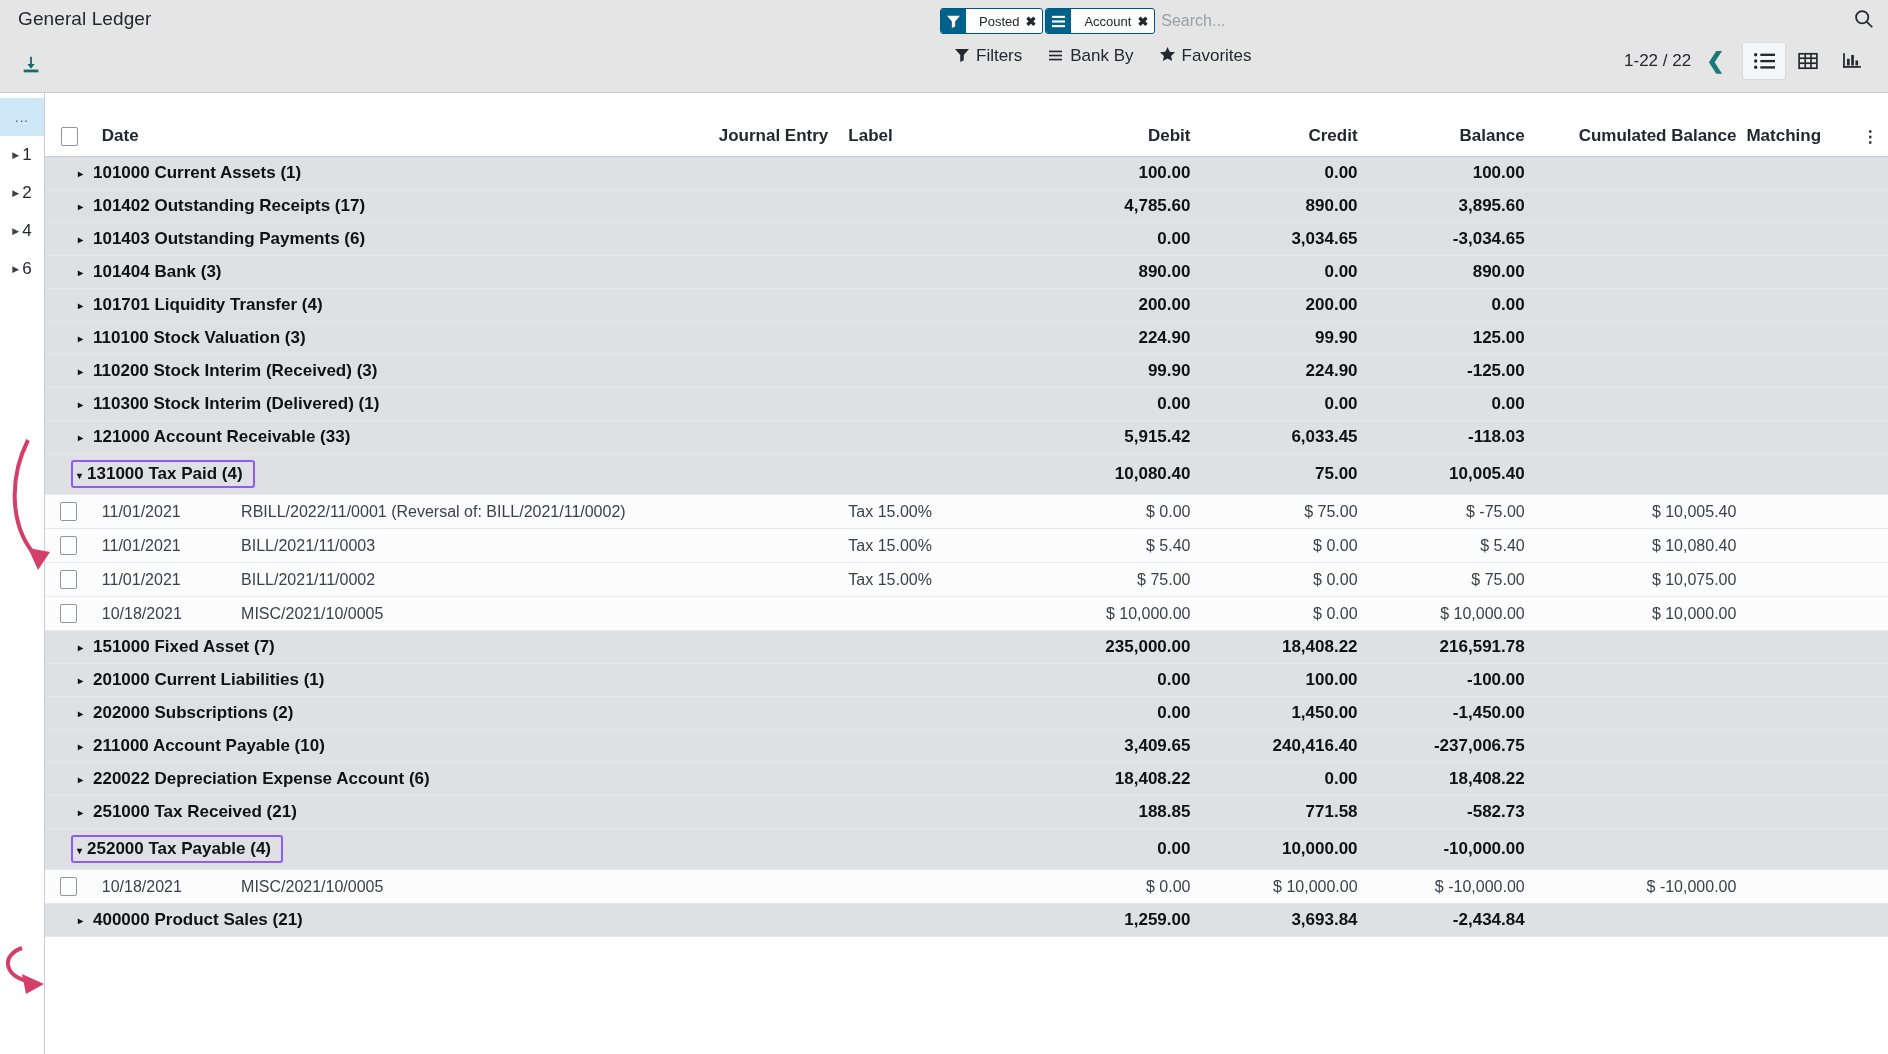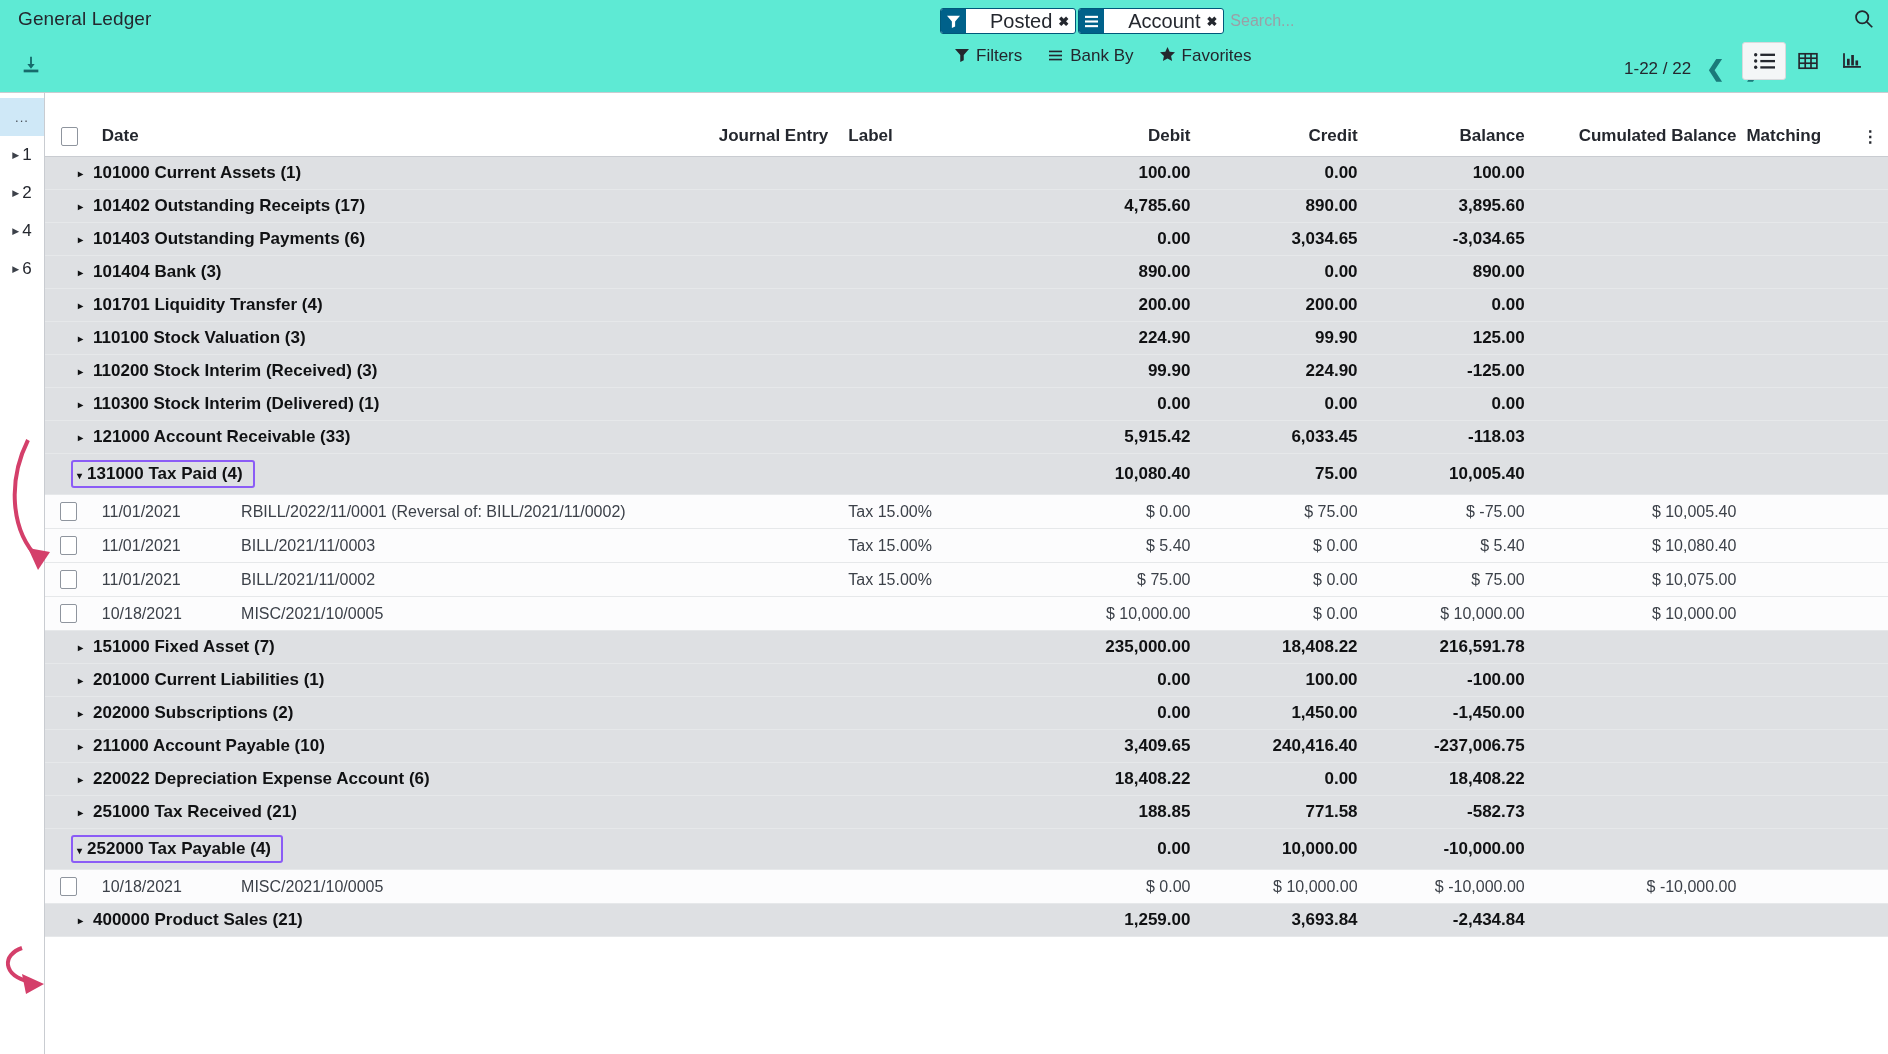--- a/index.html
+++ b/index.html
@@ -7,21 +7,21 @@
     margin: 0; padding: 0;
     width: 1888px; height: 1054px;
     background: #ffffff;
     font-family: "Liberation Sans", sans-serif;
     color: #24272e;
     overflow: hidden;
   }
   .app { position: relative; width: 1888px; height: 1054px; }
 
   
-  .cp { position: relative; height: 93px; width: 100%; background:#5eead4; }
+  .cp { position: relative; height: 93px; width: 100%; background:#e5e5e5; }
   .cp-title {
     position: absolute; left: 18px; top: 8px;
     font-size: 19px; color: #24272e; letter-spacing: .1px;
   }
   .dl-btn {
     position: absolute; left: 18px; top: 52px;
     width: 26px; height: 26px; cursor: pointer;
     display:flex; align-items:center; justify-content:center;
   }
 
@@ -33,22 +33,22 @@
   .facet {
     display:flex; align-items:stretch; height:26px;
     border:1px solid #00587a; border-radius:3px; overflow:hidden;
     margin-right:2px; cursor:pointer; background:#fff;
   }
   .facet-icon {
     background:#00618a; color:#fff; display:flex; align-items:center;
     padding:0 6px; font-size:13px;
   }
   .facet-label {
-    display:flex; align-items:center; padding:0 4px 0 24px;
-    font-size:20px; color:#24272e; white-space:nowrap;
+    display:flex; align-items:center; padding:0 4px 0 13px;
+    font-size:13px; color:#24272e; white-space:nowrap;
   }
   .facet-x {
     display:flex; align-items:center; padding:0 6px 0 2px;
     font-size:13px; color:#24272e; font-weight:bold;
   }
   .search-input {
     border:none; outline:none; background:transparent;
     font-size:16px; color:#24272e; flex:1; height:26px;
     font-family:"Liberation Sans", sans-serif; padding-left:4px;
   }
@@ -60,21 +60,21 @@
   
   .cp-row2 { position:absolute; left:0; top:42px; width:100%; height:46px; }
   .menus { position:absolute; left:955px; top:4px; display:flex; gap:26px; }
   .menu-item {
     display:flex; align-items:center; gap:7px; cursor:pointer;
     font-size:17px; color:#24272e;
   }
   .menu-item .gly { font-size:15px; }
 
   .pager {
-    position:absolute; right:120px; top:16px;
+    position:absolute; right:120px; top:8px;
     display:flex; align-items:center; gap:10px;
   }
   .pager-count { font-size:17px; color:#24272e; white-space:nowrap; }
   .pager-arrow {
     font-size:22px; color:#1a7a7a; cursor:pointer; line-height:1;
     padding:0 5px; font-weight:600;
   }
   .switcher {
     position:absolute; right:14px; top:0px; display:flex; align-items:center;
   }

